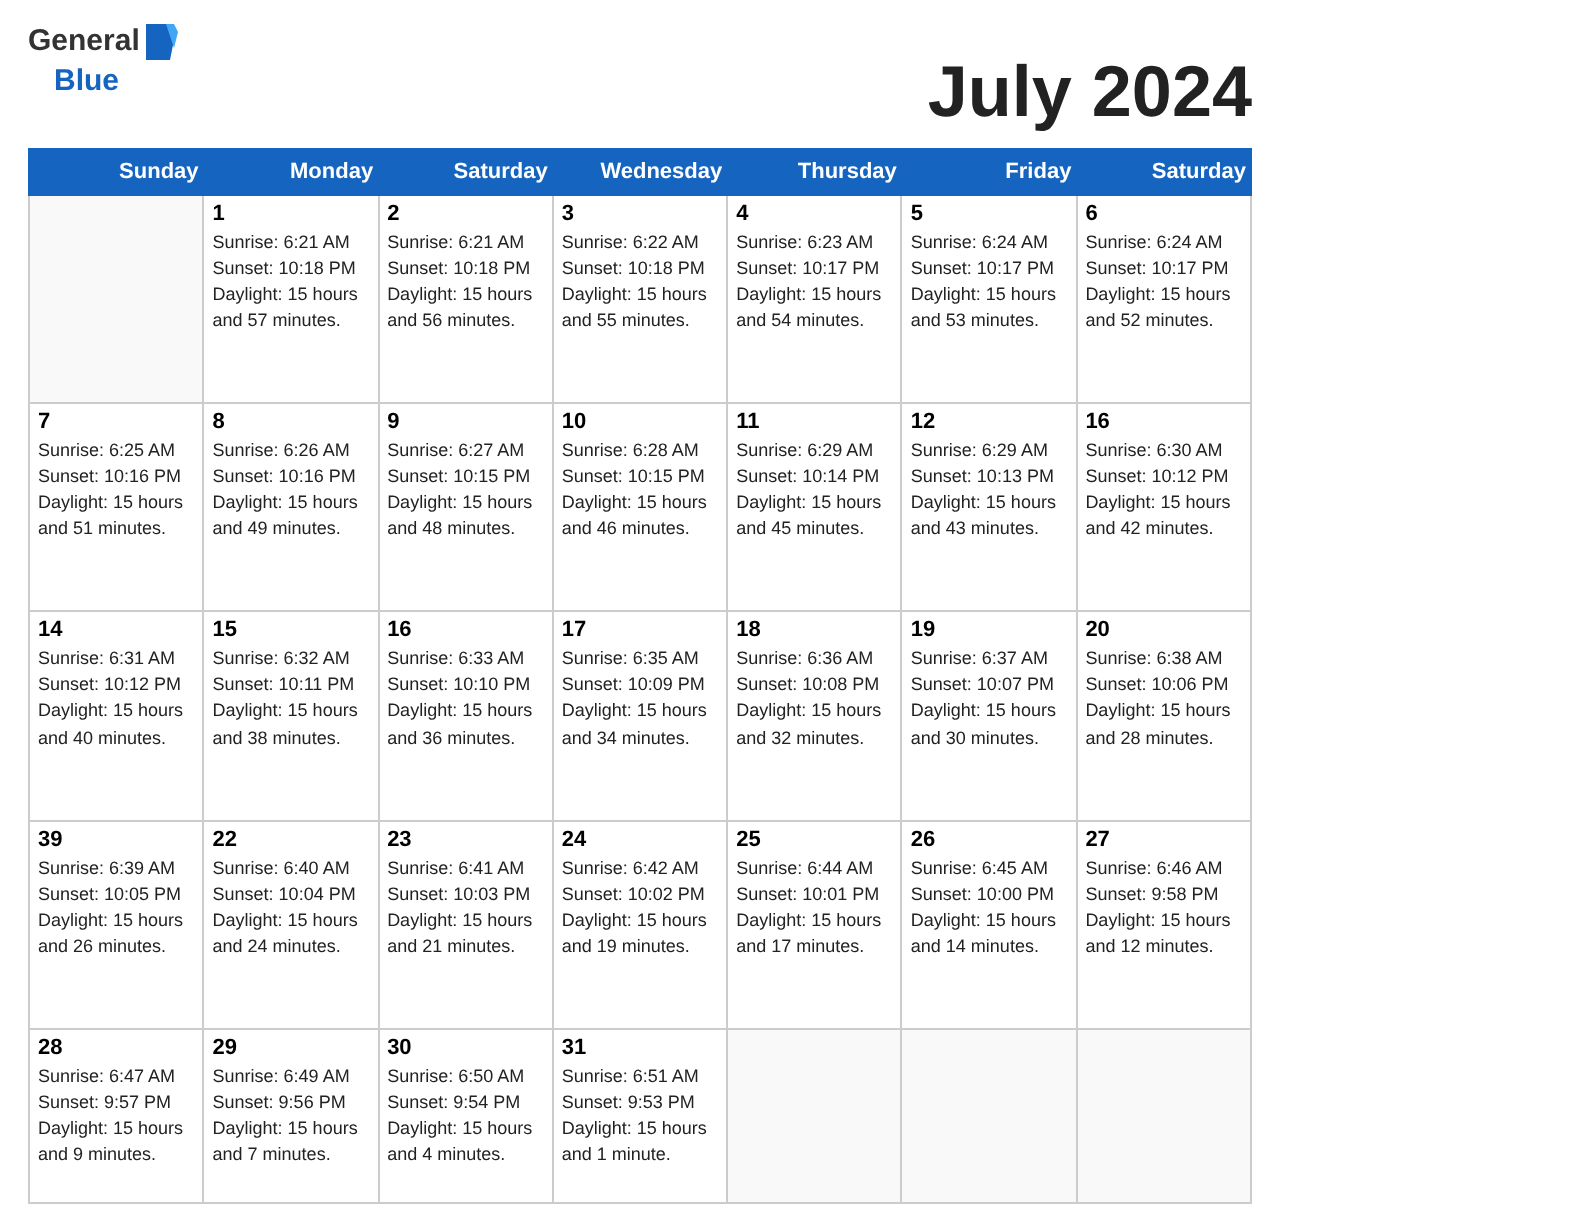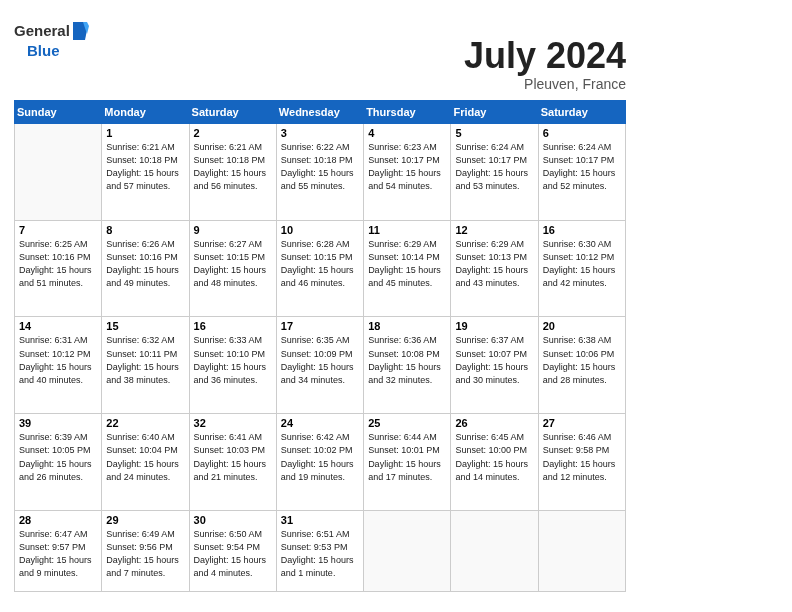--- a/index.html
+++ b/index.html
@@ -6,21 +6,21 @@
     body {
       font-family: Arial, sans-serif;
       background: #fff;
       width: 792px;
       height: 612px;
       overflow: hidden;
     }
     .page {
       width: 640px;
       height: 612px;
-      padding: 20px 14px;
+      padding: 10px 14px;
       display: flex;
       flex-direction: column;
     }
     .header {
       display: flex;
       justify-content: space-between;
       align-items: flex-start;
       margin-bottom: 8px;
     }
     .logo {
@@ -58,21 +58,21 @@
       flex: 1;
       border: 1px solid #ccc;
       border-collapse: collapse;
       width: 100%;
       table-layout: fixed;
       font-size: 10px;
     }
     .calendar th {
       background-color: #1565c0;
       color: #fff;
-      text-align: left;
+      text-align: right;
       padding: 5px 2px;
       font-size: 11px;
       font-weight: bold;
       border: 1px solid #1565c0;
     }
     .calendar td {
       border: 1px solid #ccc;
       vertical-align: top;
       padding: 3px 4px;
       height: 88px;
@@ -107,21 +107,20 @@
           <svg class="logo-icon" viewBox="0 0 18 22">
             <polygon points="2,2 14,2 16,10 14,20 2,20" fill="#1565c0"></polygon>
             <polygon points="12,2 16,2 18,6 16,14" fill="#42a5f5"></polygon>
           </svg>
         </div>
         <span class="logo-text logo-blue">Blue</span>
       </div>
     </div>
     <div class="title-block">
       <div class="title-month">July 2024</div>
-      <div class="title-location">Pleuven, France</div>
     </div>
   </div>
 
   <table class="calendar">
     <thead>
       <tr>
       <th>Sunday</th>
           <th>Monday</th>
           <th>Saturday</th>
           <th>Wednesday</th>
@@ -221,21 +220,21 @@
         <tr>
           <td>
             <span class="day-number">39</span>
             <div class="day-info">Sunrise: 6:39 AM<br>Sunset: 10:05 PM<br>Daylight: 15 hours<br>and 26 minutes.</div>
           </td>
           <td>
             <span class="day-number">22</span>
             <div class="day-info">Sunrise: 6:40 AM<br>Sunset: 10:04 PM<br>Daylight: 15 hours<br>and 24 minutes.</div>
           </td>
           <td>
-            <span class="day-number">32</span>
+            <span class="day-number">23</span>
             <div class="day-info">Sunrise: 6:41 AM<br>Sunset: 10:03 PM<br>Daylight: 15 hours<br>and 21 minutes.</div>
           </td>
           <td>
             <span class="day-number">24</span>
             <div class="day-info">Sunrise: 6:42 AM<br>Sunset: 10:02 PM<br>Daylight: 15 hours<br>and 19 minutes.</div>
           </td>
           <td>
             <span class="day-number">25</span>
             <div class="day-info">Sunrise: 6:44 AM<br>Sunset: 10:01 PM<br>Daylight: 15 hours<br>and 17 minutes.</div>
           </td>

